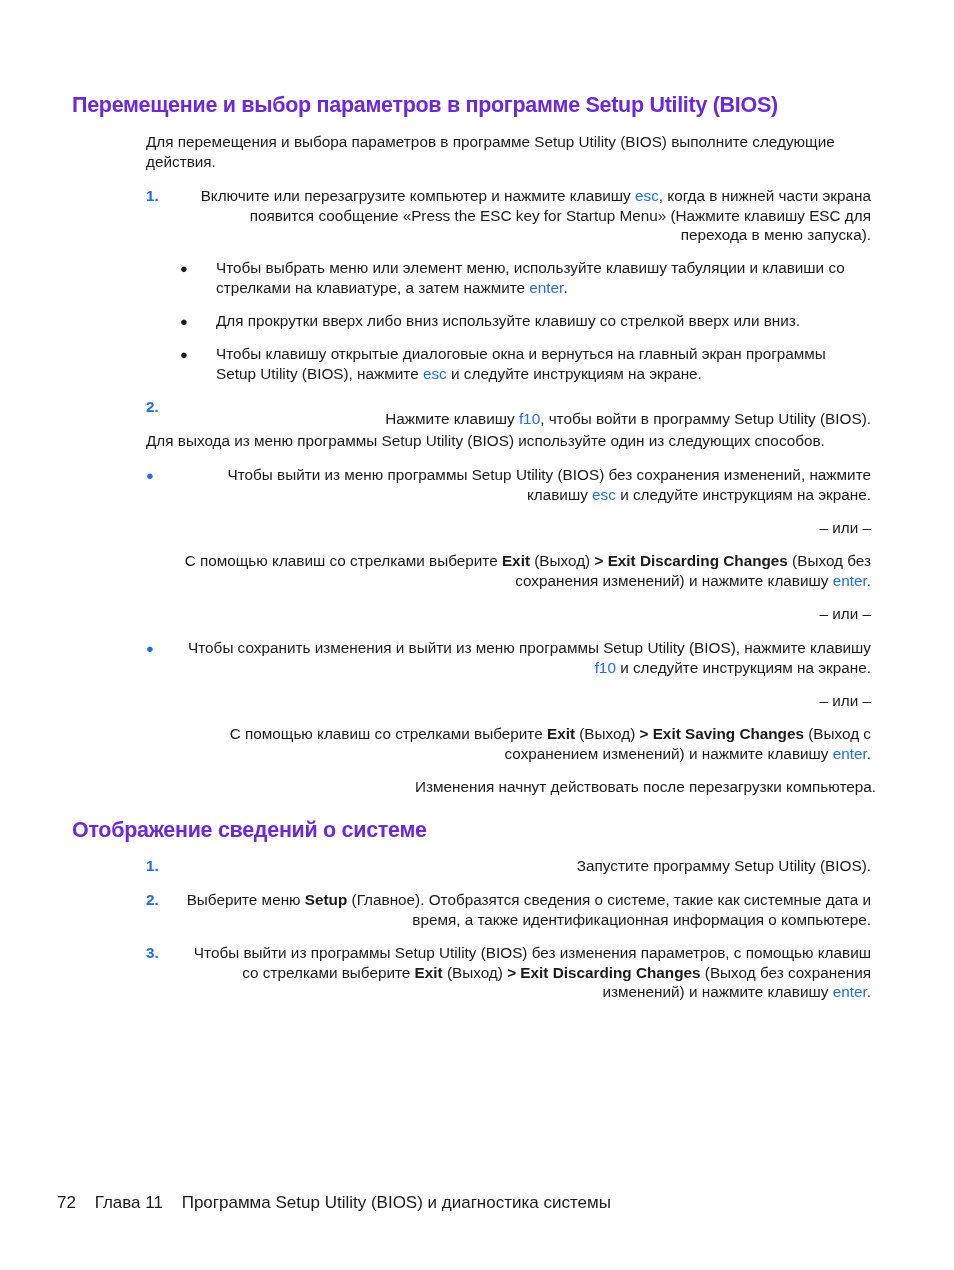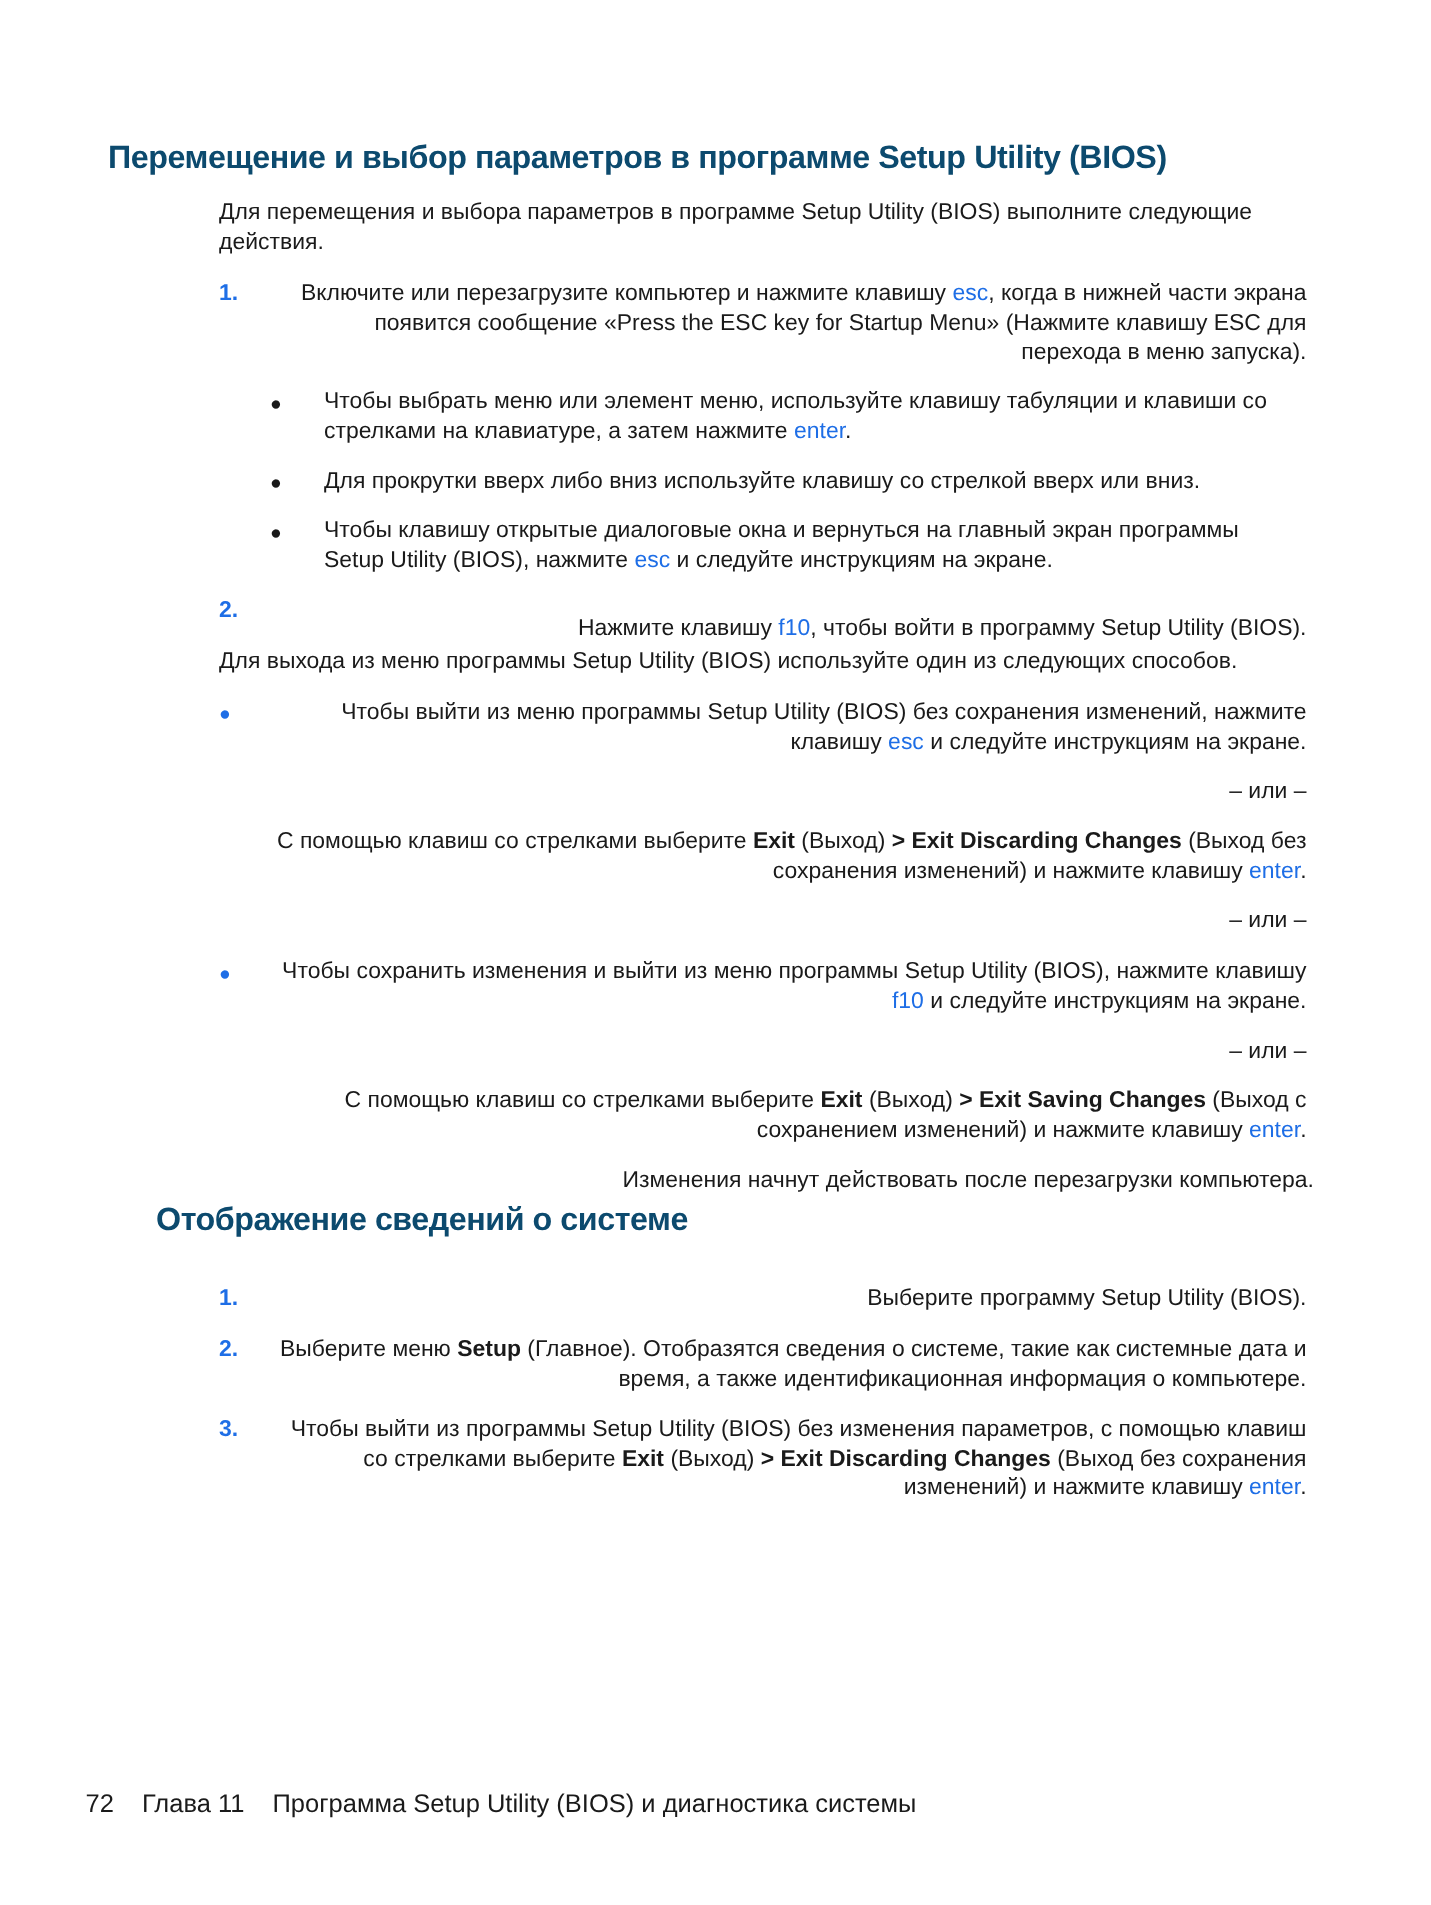--- a/index.html
+++ b/index.html
@@ -3,21 +3,21 @@
   <meta charset="utf-8">
   <style>
     html, body { margin: 0; padding: 0; background: #ffffff; }
     body {
       width: 954px; height: 1270px; position: relative; overflow: hidden;
       font-family: "Liberation Sans", sans-serif; color: #1a1a1a;
       font-size: 15.3px; line-height: 19.5px;
     }
     .abs { position: absolute; }
     h1, h2 {
-      margin: 0; color: #0c4a6e; font-weight: bold;
+      margin: 0; color: #6d28d9; font-weight: bold;
       font-family: "Liberation Sans", sans-serif;
       letter-spacing: -0.3px;
     }
     h1 { font-size: 21.5px; line-height: 26px; }
     h2 { font-size: 21.5px; line-height: 26px; }
     p { margin: 0; }
     .link { color: #1e6ee6; }
     b { font-weight: bold; }
     .num { color: #1e6ee6; font-weight: bold; position: absolute; left: 146px; }
     .bullet-black { position: absolute; left: 180px; font-size: 13px; }
@@ -64,24 +64,24 @@
 
 <span class="bullet-blue" style="top:639px;">●</span>
 <p class="txt t2" style="top:638px;"><span>Чтобы сохранить изменения и выйти из меню программы Setup Utility (BIOS), нажмите клавишу </span><span class="link">f10</span><span> и следуйте инструкциям на экране.</span></p>
 
 <p class="txt t2" style="top:691px;">– или –</p>
 
 <p class="txt t2" style="top:724px;"><span>С помощью клавиш со стрелками выберите </span><b>Exit</b><span> (Выход) </span><b>&gt; Exit Saving Changes</b><span> (Выход с сохранением изменений) и нажмите клавишу </span><span class="link">enter</span><span>.</span></p>
 
 <p class="txt t1" style="top:777px;text-align:right;">Изменения начнут действовать после перезагрузки компьютера.</p>
 
-<h2 class="abs" style="top:800px; left:72px;margin-left:32px;">Отображение сведений о системе</h2>
+<h2 class="abs" style="top:817px; left:72px;">Отображение сведений о системе</h2>
 
 <span class="num" style="top:856px;">1.</span>
-<p class="txt t2" style="top:856px;">Выберите программу Setup Utility (BIOS).</p>
+<p class="txt t2" style="top:856px;">Запустите программу Setup Utility (BIOS).</p>
 
 <span class="num" style="top:890px;">2.</span>
 <p class="txt t2" style="top:890px;"><span>Выберите меню </span><b>Setup</b><span> (Главное). Отобразятся сведения о системе, такие как системные дата и время, а также идентификационная информация о компьютере.</span></p>
 
 <span class="num" style="top:943px;">3.</span>
 <p class="txt t2" style="top:943px;"><span>Чтобы выйти из программы Setup Utility (BIOS) без изменения параметров, с помощью клавиш со стрелками выберите </span><b>Exit</b><span> (Выход) </span><b>&gt; Exit Discarding Changes</b><span> (Выход без сохранения изменений) и нажмите клавишу </span><span class="link">enter</span><span>.</span></p>
 
 <div class="footer">
   <span>72</span>
   <span>Глава 11</span>

